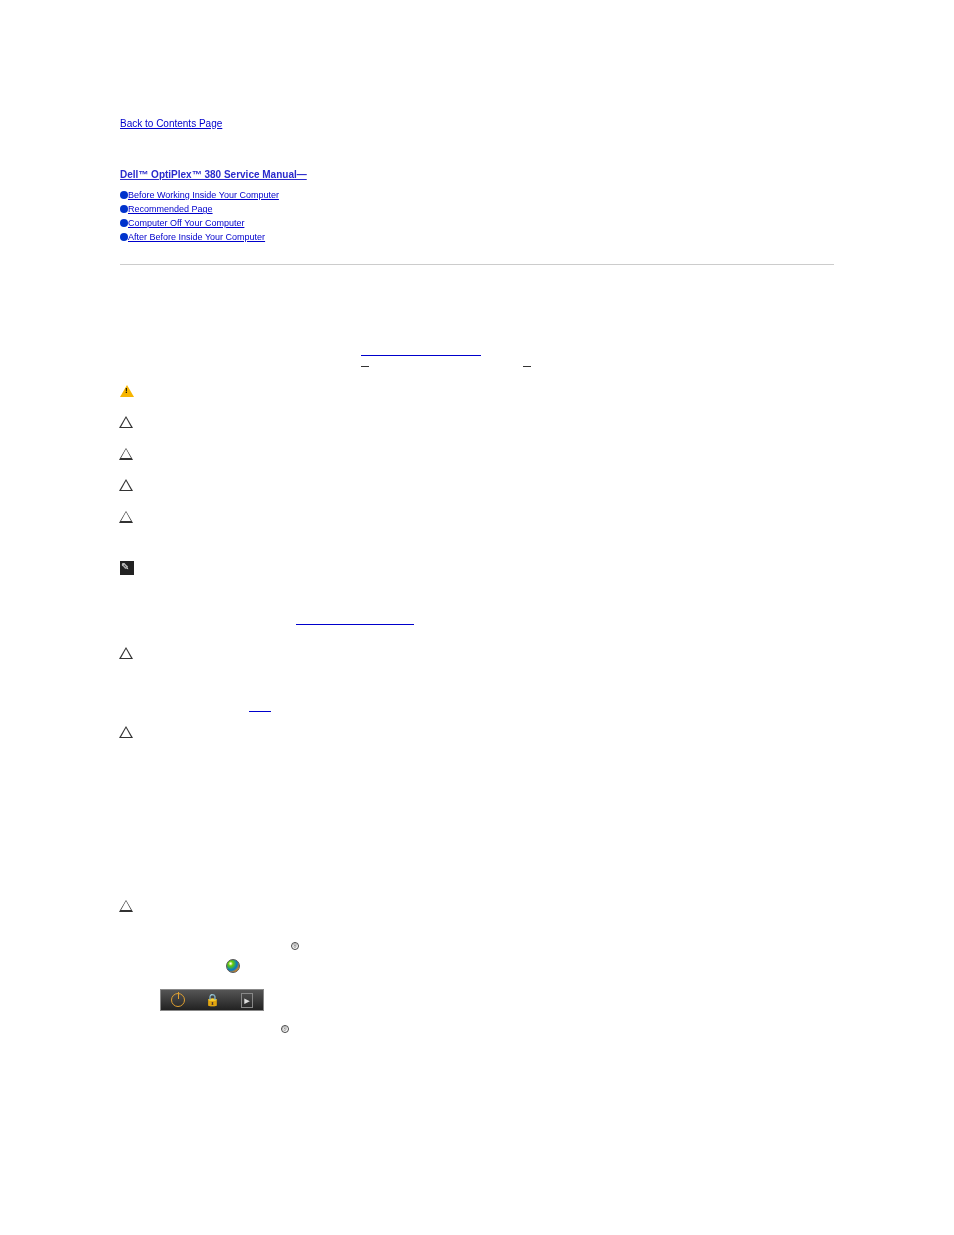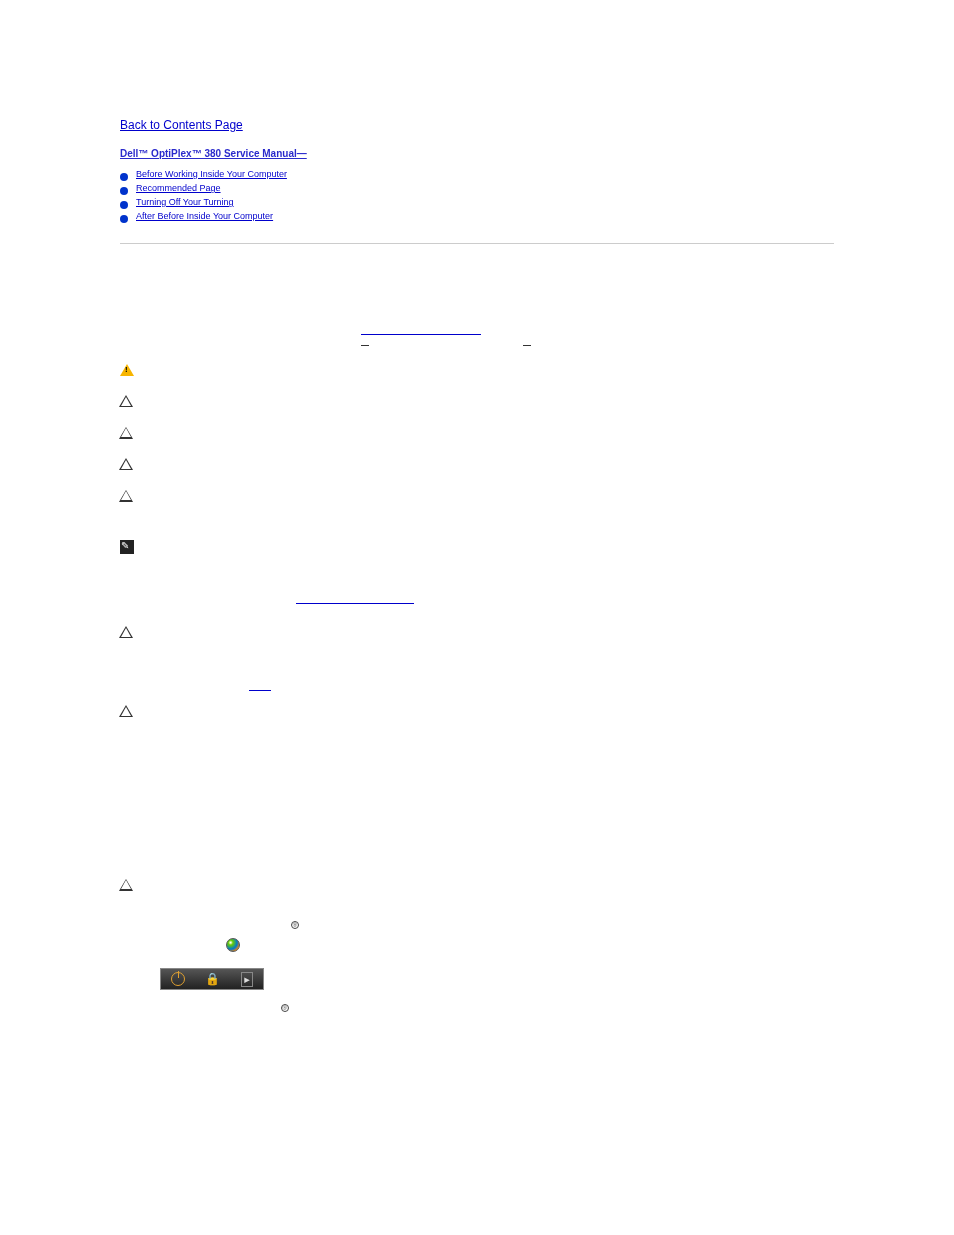--- a/index.html
+++ b/index.html
@@ -8,38 +8,38 @@
     height: 1235px;
     background: #fff;
     font-family: Verdana, Arial, sans-serif;
     font-size: 9px;
     color: #fff;
     padding: 118px 120px 0 120px;
     position: relative;
   }
   a { color: #0000cc; }
   .back-link {
-    font-size: 12px;
+    font-size: 10px;
     color: #0000cc;
     text-decoration: underline;
     display: inline-block;
-    margin-bottom: 16px;
+    margin-bottom: 40px;
   }
   .manual-title {
     color: #2a2acc;
     font-size: 10px;
     font-weight: bold;
     margin-bottom: 8px;
     text-decoration: underline;
   }
   .toc { list-style: none; margin-top: 8px; }
   .toc li {
     display: flex;
-    align-items: flex-end;
-    gap: 8px;
+    align-items: center;
+    gap: 0;
     line-height: 14px;
   }
   .bullet {
     width: 8px; height: 8px; border-radius: 50%;
     background: #0033cc; display: inline-block;
     flex-shrink: 0;
   }
   .toc a {
     font-size: 9px;
     color: #0000cc;
@@ -164,21 +164,21 @@
   <li>
       <span class="bullet"></span>
       <a href="#">Before Working Inside Your Computer</a>
     </li>
   <li>
       <span class="bullet"></span>
       <a href="#">Recommended Page</a>
     </li>
   <li>
       <span class="bullet"></span>
-      <a href="#">Turning Off Your Turning</a>
+      <a href="#">Computer Off Your Computer</a>
     </li>
   <li>
       <span class="bullet"></span>
       <a href="#">After Before Inside Your Computer</a>
     </li>
 </ul>
 
 <hr class="section-divider">
 
 

